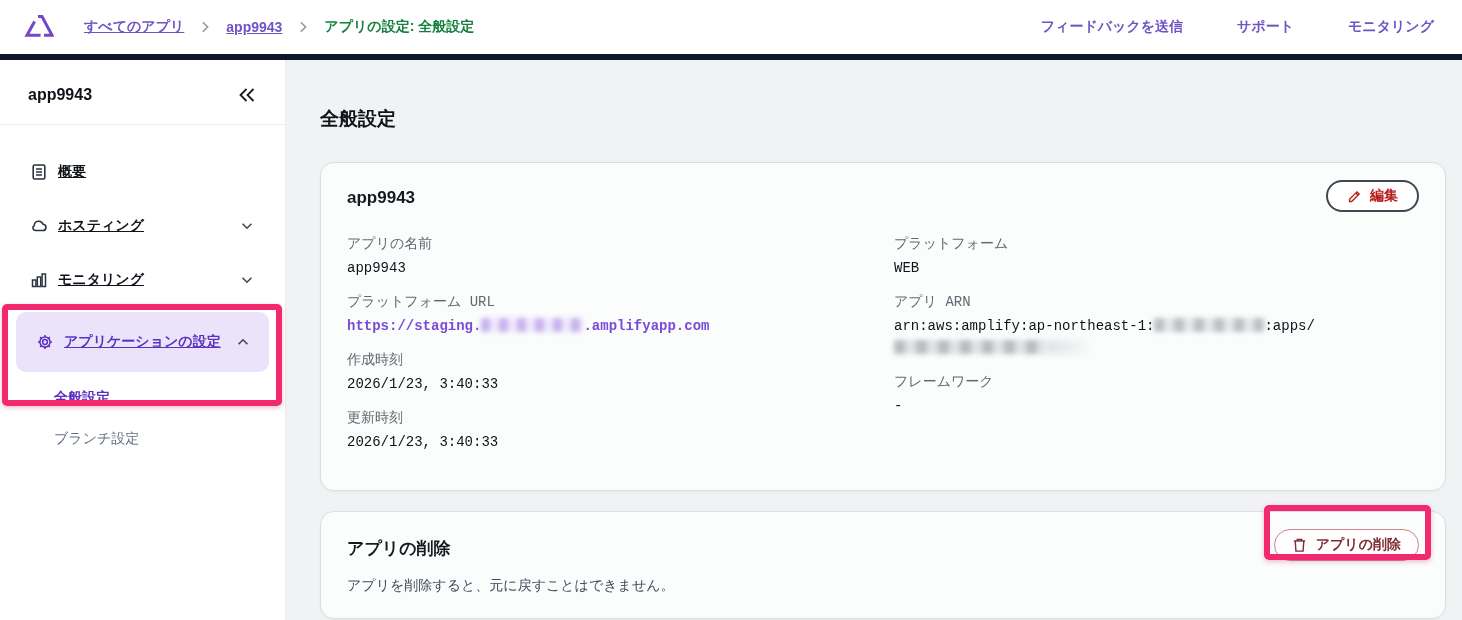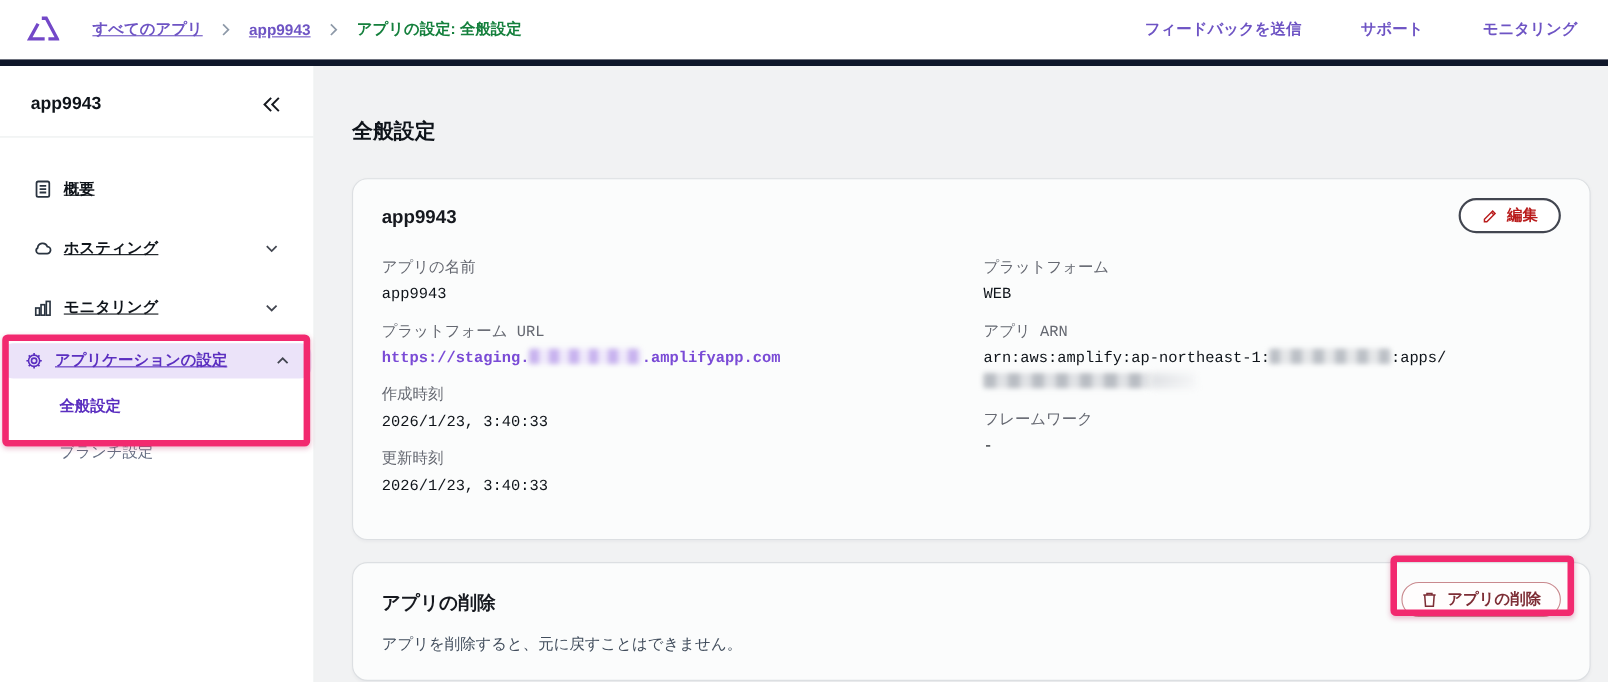--- a/index.html
+++ b/index.html
@@ -40,21 +40,21 @@
   .collapse-btn { display: flex; align-items: center; color: #16191f; cursor: pointer; }
   .side-divider { border-bottom: 1px solid #eaeded; }
   .side-menu { padding-top: 20px; }
   .side-item {
     display: flex; align-items: center; height: 54px;
     padding: 0 30px; font-size: 14px; font-weight: 700; color: #0f141a; cursor: pointer; text-decoration: underline;
   }
   .side-item .s-icon { width: 18px; height: 18px; margin-right: 10px; display: flex; color: #2a3440; flex: none; }
   .side-item .s-chev { margin-left: auto; display: flex; color: #424650; }
   .side-item.expanded {
-    height: 32px; margin: 5px 2px; padding: 0 18px 0 20px;
+    height: 60px; margin: 5px 16px; padding: 0 18px 0 20px;
     background: #ebe3f9; border-radius: 10px; color: #5b2fc0;
   }
   .side-item.expanded .s-icon { color: #5b2fc0; }
   .side-subitem {
     height: 41px; display: flex; align-items: center; padding-left: 54px;
     font-size: 14px; color: #667084; cursor: pointer;
   }
   .side-subitem.selected { color: #5b2fc0; font-weight: 700; }
 
   

